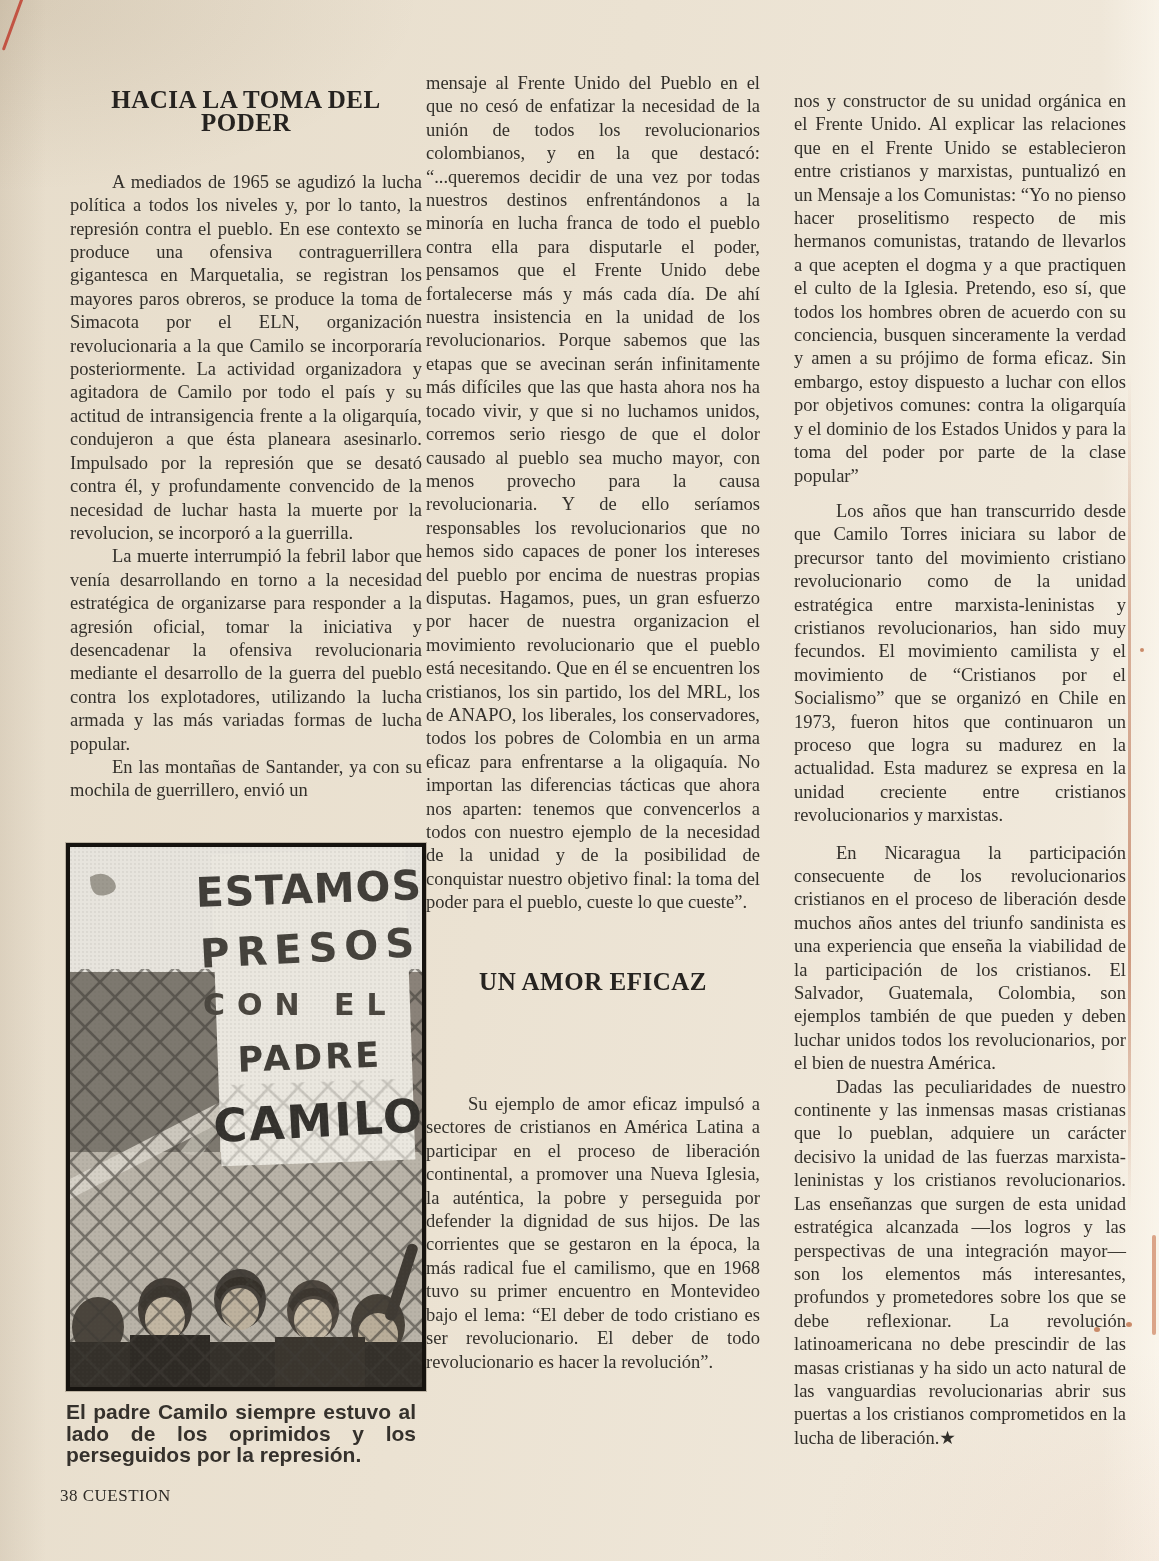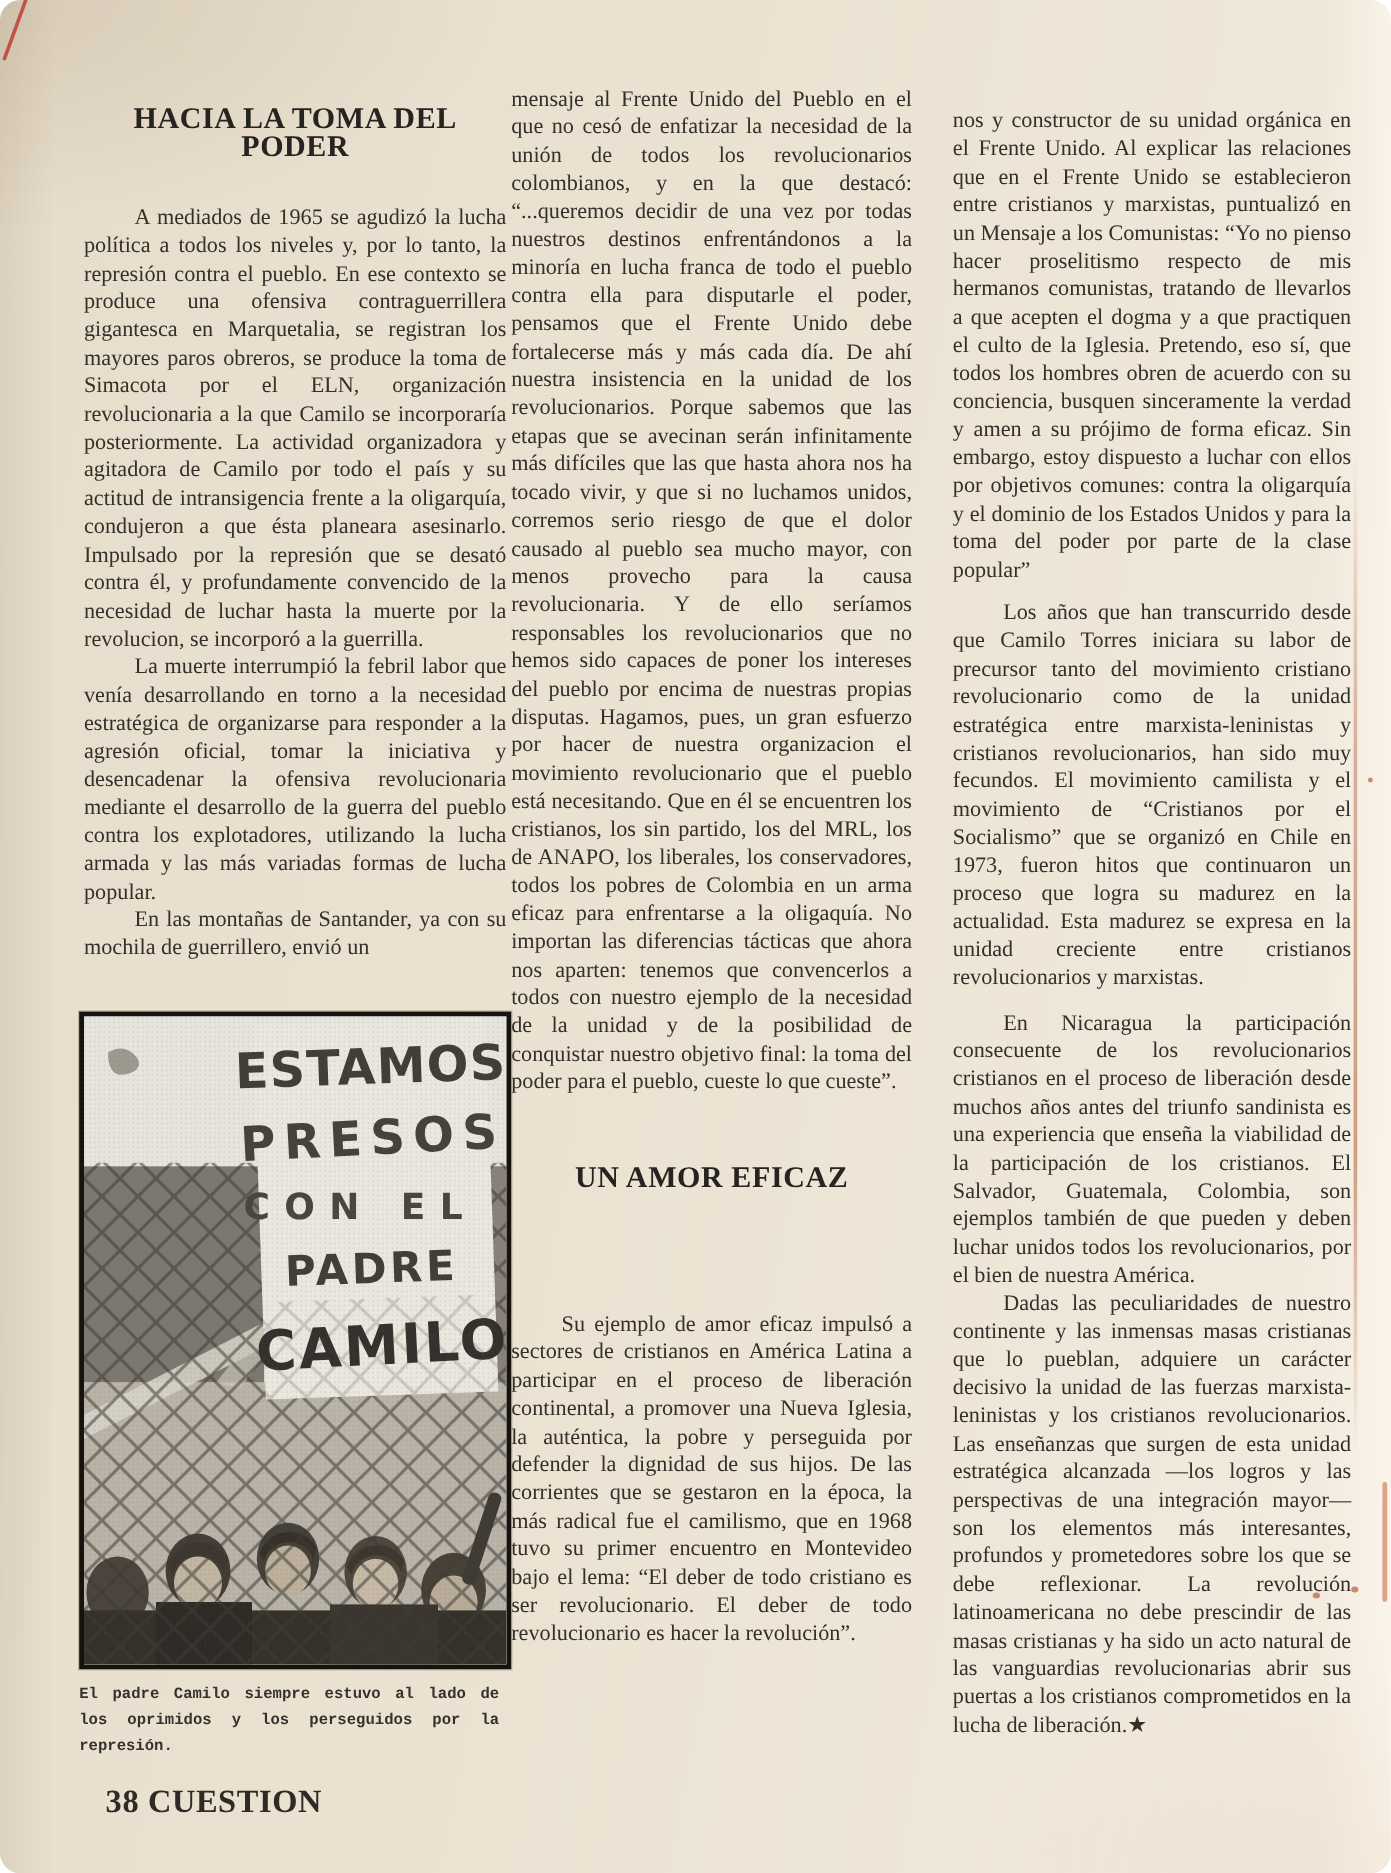--- a/index.html
+++ b/index.html
@@ -4,21 +4,20 @@
 <style>
   html,body{margin:0;padding:0;}
   #page{
     position:relative;
     width:1159px;height:1561px;
     background:
       linear-gradient(100deg,#e7ddcb 0%, #ebe2d2 45%, #efe7d9 78%, #f4ede1 100%);
     overflow:hidden;
     font-family:"Liberation Serif", serif;
     color:#33302b;
-    border-radius:17px;
   }
   #shade{
     position:absolute;inset:0;pointer-events:none;
     background:
       radial-gradient(ellipse 700px 320px at 0% 0%, rgba(120,95,60,.14), transparent 60%),
       radial-gradient(ellipse 500px 300px at 100% 100%, rgba(205,150,120,.10), transparent 70%),
       linear-gradient(to right, rgba(110,85,55,.10), transparent 4%),
       linear-gradient(to left, rgba(255,251,243,.55), transparent 5%);
   }
   .col{position:absolute; text-align:justify; font-size:18.5px; line-height:23.4px;}
@@ -38,27 +37,27 @@
   #col3 .p2{margin-bottom:14px;}
   #figure{position:absolute; left:66px; top:843px; width:360px;}
   #photo-svg{
     display:block; width:352px; height:540px;
     border:4px solid #16130f;
     box-shadow:0 0 0 1px rgba(120,110,95,.4);
     background:#d6d2c9;
   }
   #caption{
     margin-top:10px; width:350px;
-    font-family:Liberation Mono, monospace;
-    font-weight:bold; font-size:13px; line-height:21.5px;
+    font-family:Liberation Sans, sans-serif;
+    font-weight:bold; font-size:21px; line-height:21.5px;
     text-align:justify; color:#35312c;
   }
   #footer{
-    position:absolute; left:88px; top:1486px;
-    font-weight:bold; font-size:27px; letter-spacing:.5px; color:#2e2b26;
+    position:absolute; left:60px; top:1486px;
+    font-weight:normal; font-size:17px; letter-spacing:.5px; color:#2e2b26;
   }
   
   .mark{position:absolute; pointer-events:none;}
   #mark-topleft{left:12px; top:-8px; width:3px; height:60px; background:#bf4030; transform:rotate(20deg); opacity:.85; border-radius:2px;}
   #rust-streak{left:1128px; top:372px; width:3px; height:840px;
      background:linear-gradient(rgba(168,74,34,0), rgba(168,74,34,.38) 30%, rgba(168,74,34,.5) 70%, rgba(168,74,34,0)); }
   #rust-streak2{left:1152px; top:1235px; width:4px; height:100px; background:rgba(190,85,40,.5); border-radius:2px;}
   .speck{width:6px; height:5px; border-radius:50%; background:rgba(178,84,38,.65);}
   #speck1{left:1126px; top:1322px;}
   #speck2{left:1094px; top:1327px;}

